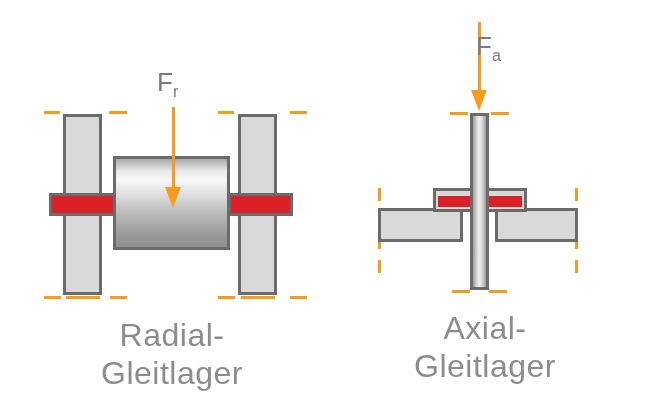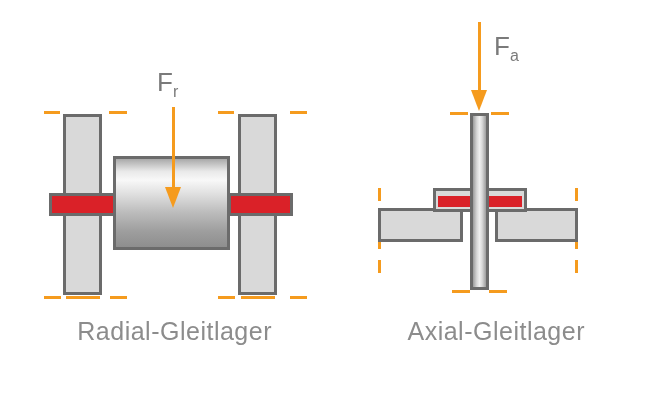--- a/index.html
+++ b/index.html
@@ -88,22 +88,22 @@
     width:0;height:0;z-index:6;
     border-left:8px solid transparent;
     border-right:8px solid transparent;
     border-top:21px solid var(--orange);
   }
   .force-label{
     color:var(--flabel);font-size:26px;line-height:1;z-index:6;
   }
   .force-label sub{font-size:16px;line-height:1;}
   .caption{
-    color:var(--caption);font-size:25px;line-height:1.2;
-    text-align:right;letter-spacing:0.5px;
+    color:var(--caption);font-size:32px;line-height:1.2;
+    text-align:center;letter-spacing:0.5px;
   }
   .z1{z-index:1}.z2{z-index:2}.z3{z-index:3}
 </style>
 </head>
 <body>
 
 <div class="canvas">
 
   <section>
 
@@ -150,20 +150,20 @@
     <div class="abs plate plate-right z1"></div>
 
     <div class="abs collar z2">
       <div class="collar-red"></div>
     </div>
 
     <div class="abs vshaft"></div>
 
     <div class="abs arrow-line" style="left:478px;top:22px;height:69px"></div>
     <div class="abs arrow-head" style="left:471px;top:90px"></div>
-    <div class="abs force-label" style="left:494px;top:33px">
+    <div class="abs force-label" style="left:476px;top:33px">
       <span>F</span><sub>a</sub>
     </div>
 
-    <div class="abs caption" style="left:385px;top:316px;width:200px">Axial-Gleitlager</div>
+    <div class="abs caption" style="left:385px;top:309px;width:200px">Axial-Gleitlager</div>
   </section>
 
 </div>
 
 </body></html>

